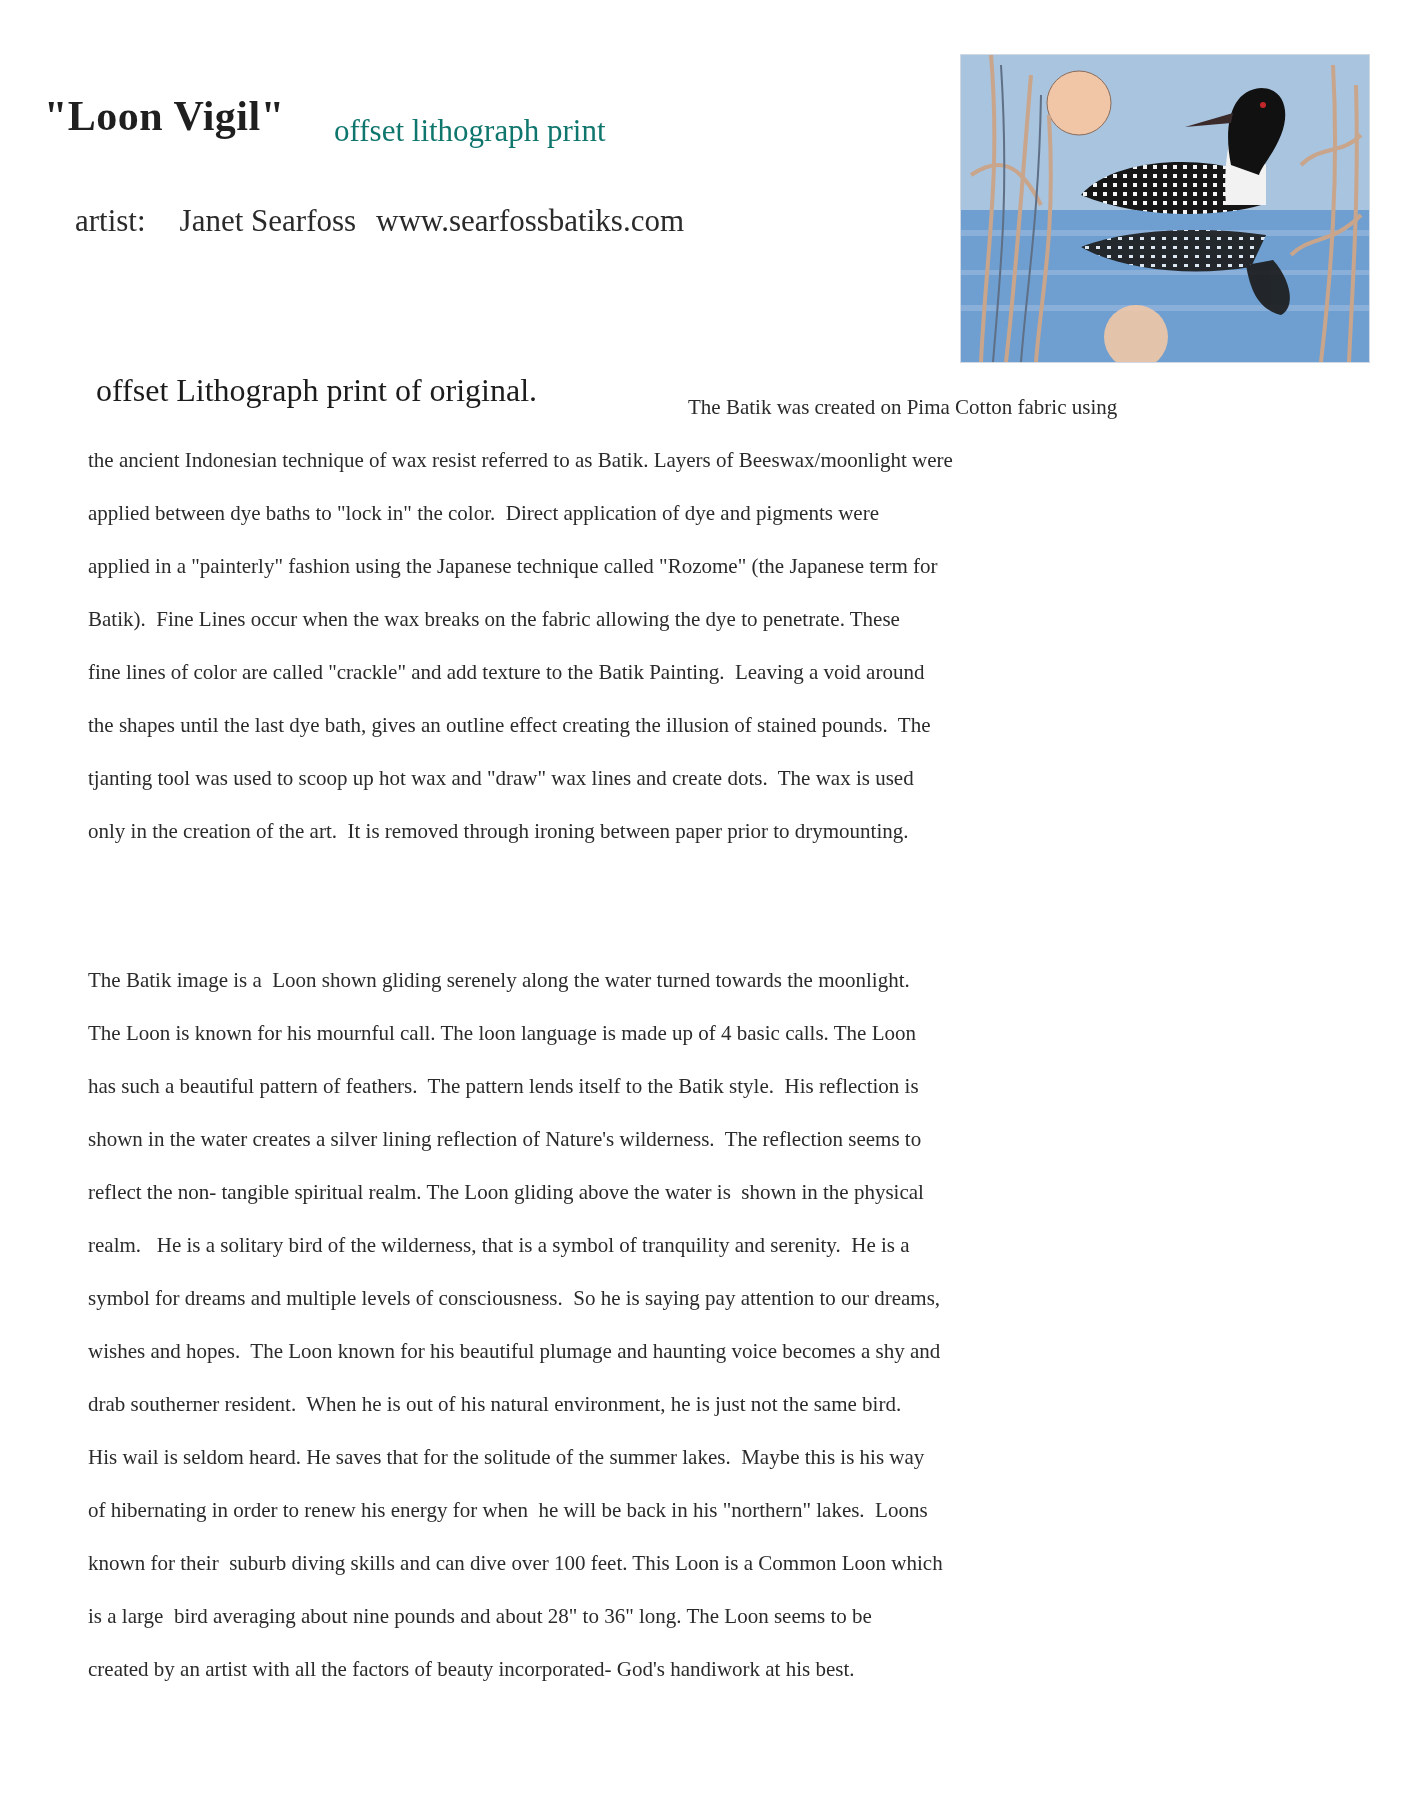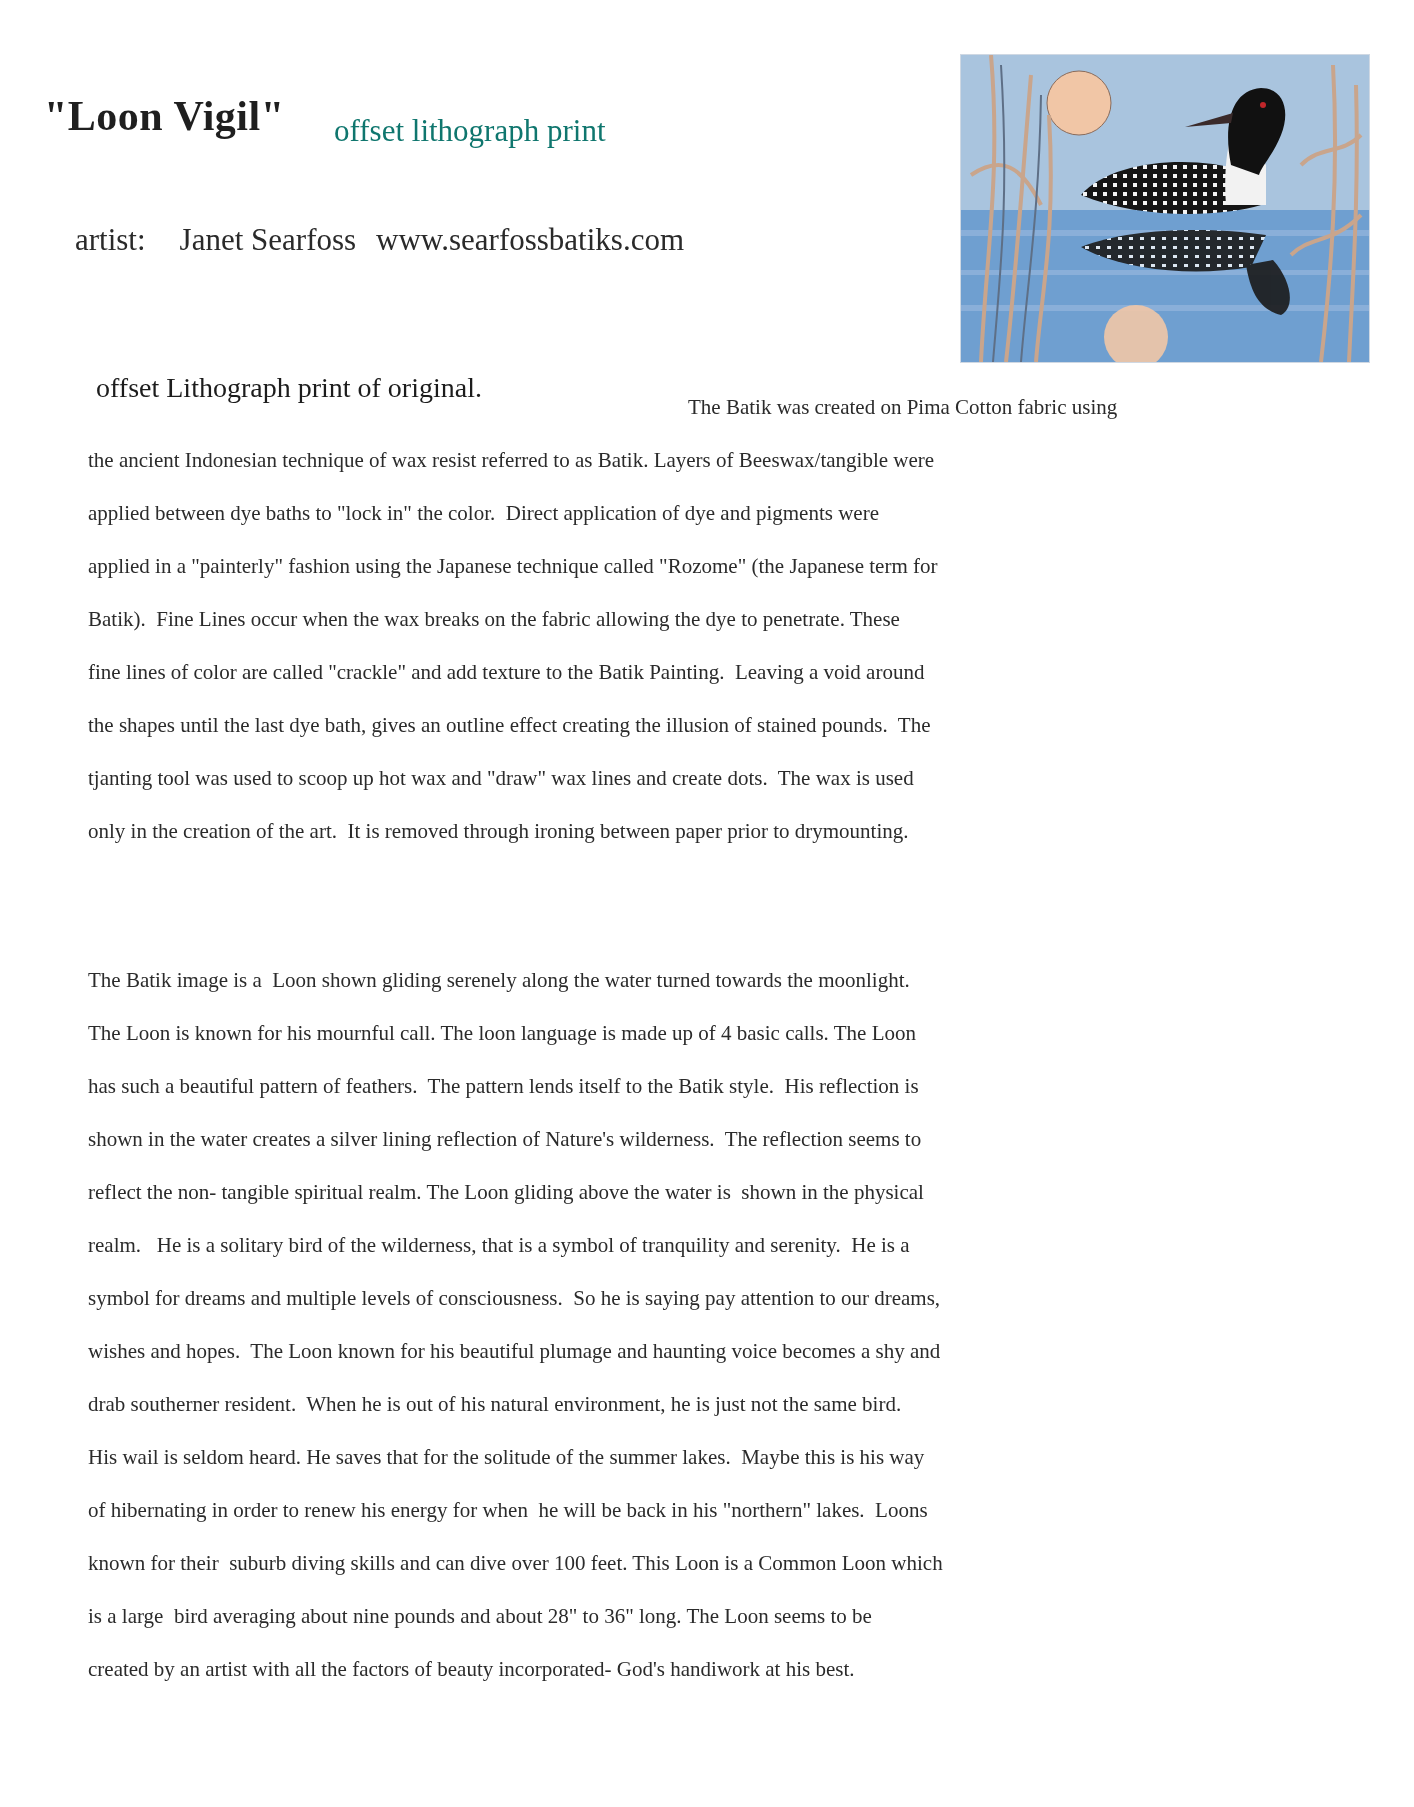--- a/index.html
+++ b/index.html
@@ -14,30 +14,30 @@
     }
     .subtitle {
       position: absolute; left: 334px; top: 113px;
       font-size: 31px; color: #0f766e;
     }
     .artist-line {
       position: absolute; left: 44px; top: 167px;
       font-size: 31px; color: #2a2a2a; white-space: pre;
     }
     .artist-line span { display: inline-block; }
-    .artist-label { margin-right: 34px; margin-top: 19px; }
+    .artist-label { margin-right: 34px; }
     .artist-name { margin-right: 20px; text-align: center; }
     .artwork {
       position: absolute; left: 960px; top: 54px; width: 408px; height: 307px;
       border: 1px solid #cfd8e3; overflow: hidden; background: #a9c4de;
     }
     .artwork svg { display: block; width: 100%; height: 100%; }
     .lead {
       position: absolute; left: 96px; top: 372px;
-      font-size: 28px; color: #1c1c1c;
+      font-size: 32px; color: #1c1c1c;
     }
     .body-text {
       position: absolute; left: 88px; width: 1250px;
       font-size: 21px; line-height: 53px; color: #2b2b2b;
     }
     .body-text .line { display: block; white-space: pre; height: 53px; }
     .p1 { top: 381px; }
     .p1 .line.first { padding-left: 600px; }
     .p2 { top: 954px; }
   </style>
@@ -99,21 +99,21 @@
         <path d="M120 192 C160 215 230 222 290 212 L305 180 C250 172 170 172 120 192 Z" fill="url(#dots2)"></path>
         <path d="M285 210 C290 240 300 255 320 260 C335 252 330 225 312 205 Z" fill="#1a1a1a"></path>
       </g>
     </svg>
   </div>
 
   <div class="lead">offset Lithograph print of original.</div>
 
   <div class="body-text p1">
     <span class="line first">The Batik was created on Pima Cotton fabric using</span>
-    <span class="line">the ancient Indonesian technique of wax resist referred to as Batik. Layers of Beeswax/tangible were</span>
+    <span class="line">the ancient Indonesian technique of wax resist referred to as Batik. Layers of Beeswax/moonlight were</span>
     <span class="line">applied between dye baths to "lock in" the color.  Direct application of dye and pigments were</span>
     <span class="line">applied in a "painterly" fashion using the Japanese technique called "Rozome" (the Japanese term for</span>
     <span class="line">Batik).  Fine Lines occur when the wax breaks on the fabric allowing the dye to penetrate. These</span>
     <span class="line">fine lines of color are called "crackle" and add texture to the Batik Painting.  Leaving a void around</span>
     <span class="line">the shapes until the last dye bath, gives an outline effect creating the illusion of stained pounds.  The</span>
     <span class="line">tjanting tool was used to scoop up hot wax and "draw" wax lines and create dots.  The wax is used</span>
     <span class="line">only in the creation of the art.  It is removed through ironing between paper prior to drymounting.</span>
   </div>
 
   <div class="body-text p2">

